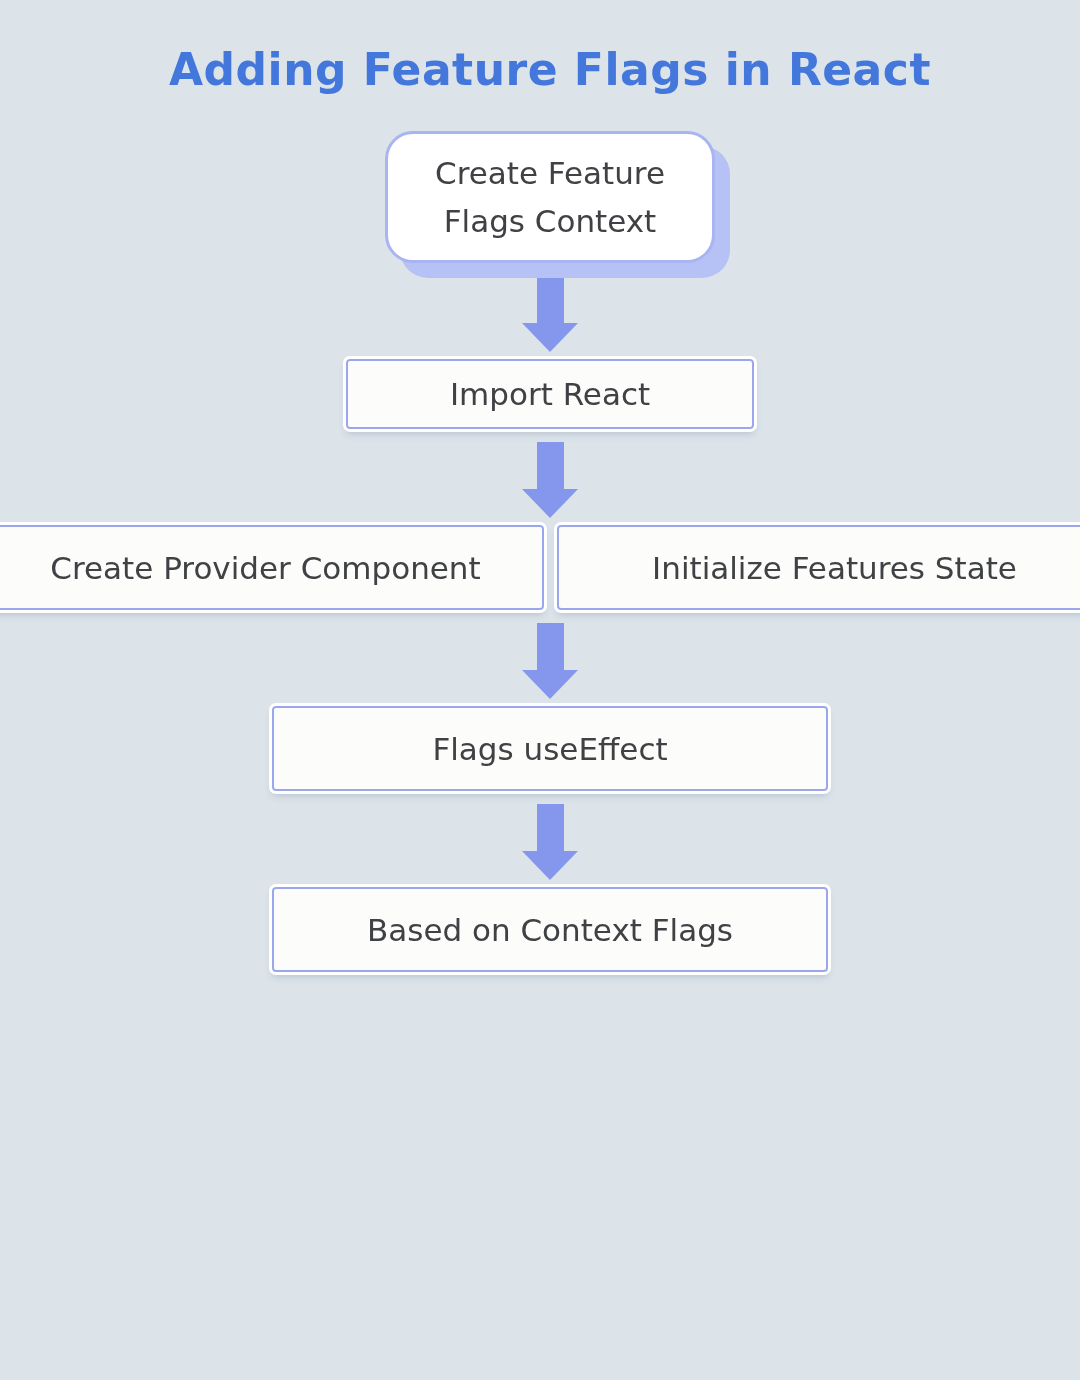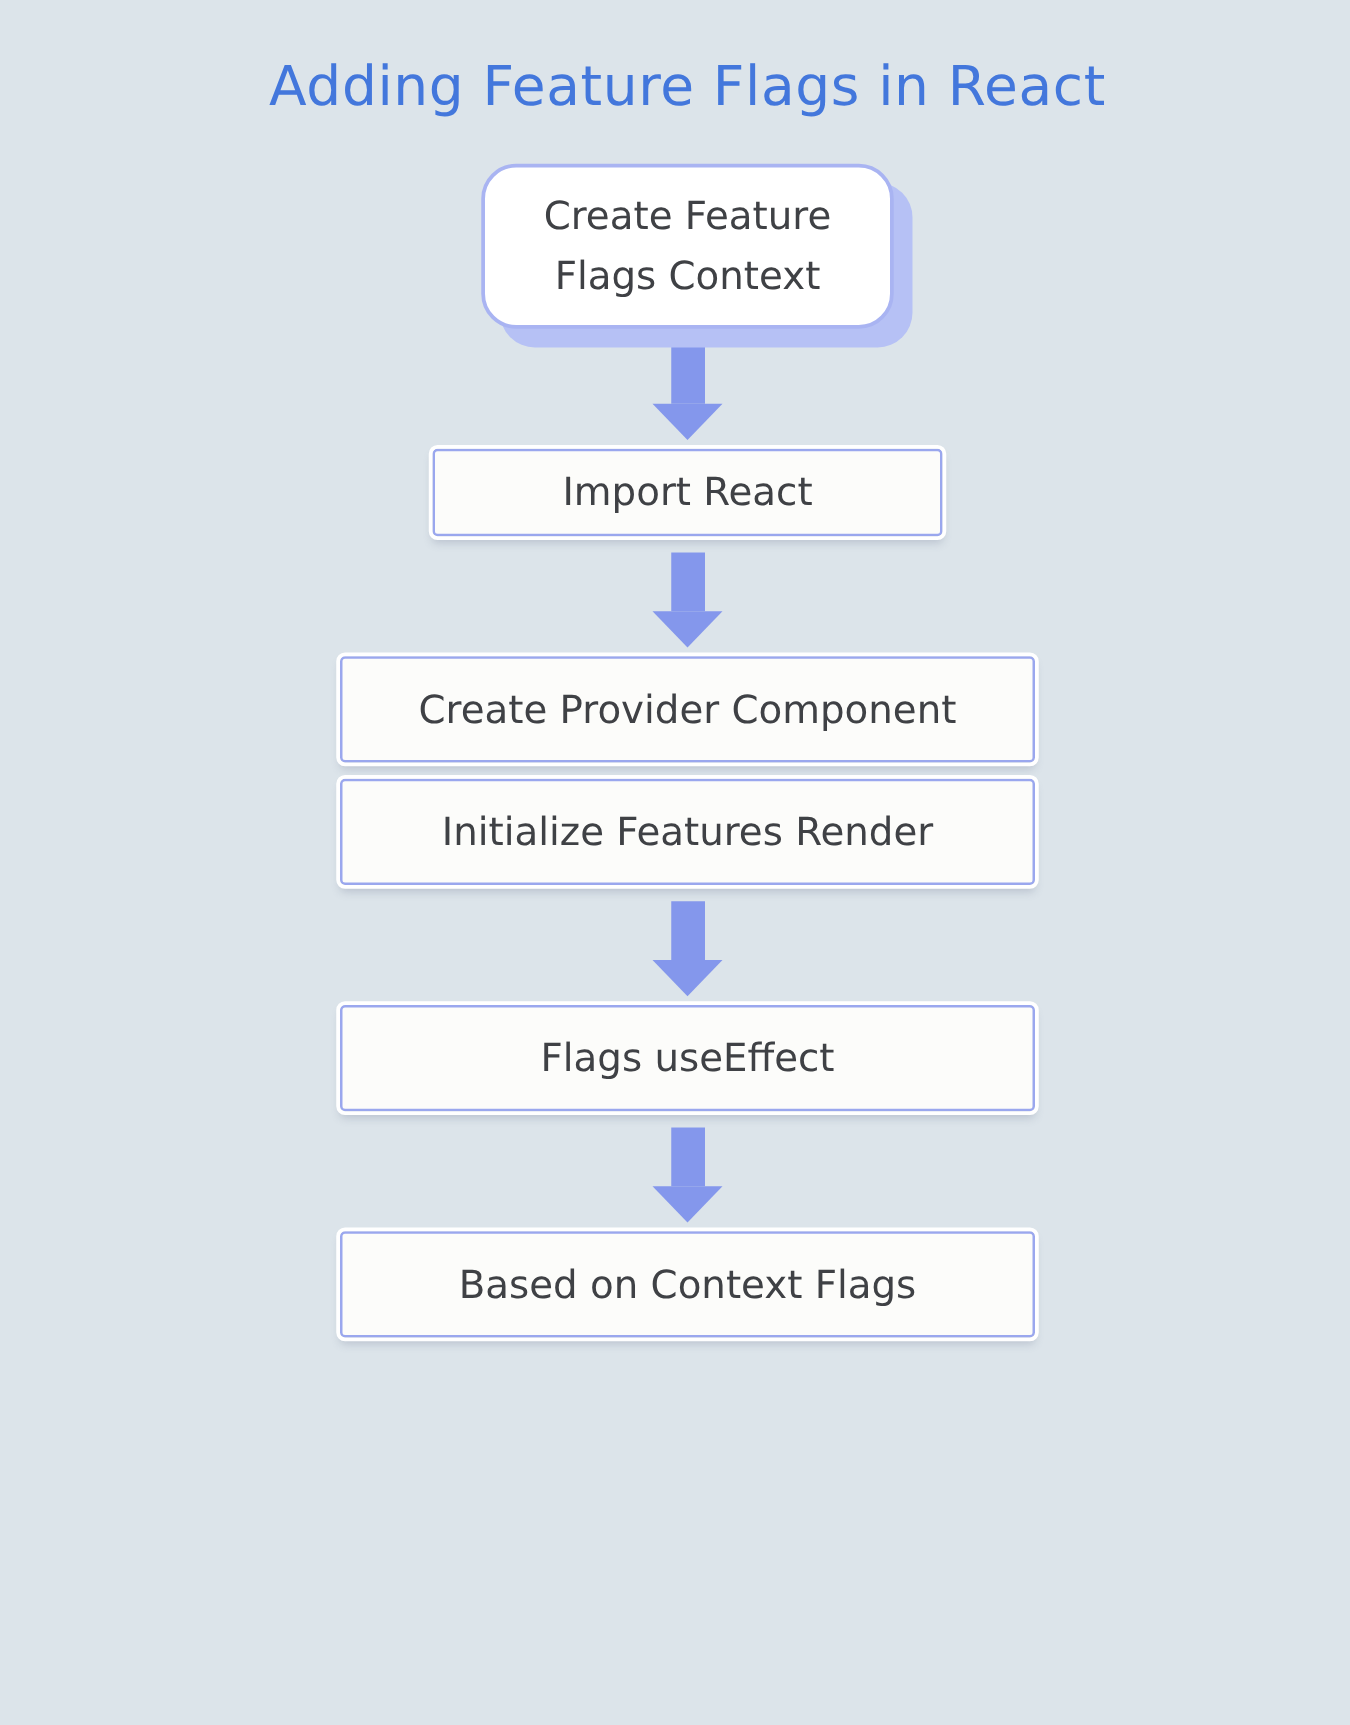--- a/index.html
+++ b/index.html
@@ -20,21 +20,21 @@
     overflow:hidden;
   }
   .canvas{
     width:1080px;height:1380px;
     display:flex;flex-direction:column;align-items:center;
     transform:translateX(10px);
   }
   .page-title{
     margin-top:44px;
     font-size:44px;
-    font-weight:normal;
+    font-weight:bold;
     letter-spacing:0.5px;
     color:var(--title);
     text-align:center;
   }
   .flow{
     display:flex;flex-direction:column;align-items:center;
     margin-top:36px;
   }
   .start-node{
     width:330px;
@@ -62,21 +62,21 @@
     width:27px;height:47px;
     background:var(--arrow);
   }
   .arrow-head{
     width:0;height:0;
     border-left:28px solid transparent;
     border-right:28px solid transparent;
     border-top:29px solid var(--arrow);
   }
   .step{
-    display:flex;flex-direction:column;align-items:flex-end;
+    display:flex;flex-direction:row;align-items:flex-end;
     gap:13px;
   }
   .step-box{
     width:556px;
     height:85px;
     background:var(--box-bg);
     border:2px solid var(--box-border);
     outline:3px solid #ffffff;
     border-radius:4px;
     box-shadow:0 5px 7px rgba(100,112,140,0.28);
@@ -118,21 +118,21 @@
     <div class="arrow">
       <div class="arrow-stem"></div>
       <div class="arrow-head"></div>
     </div>
 
     <div class="step">
       <div class="step-box">
         <span>Create Provider Component</span>
       </div>
       <div class="step-box">
-        <span>Initialize Features Render</span>
+        <span>Initialize Features State</span>
       </div>
     </div>
 
     <div class="arrow">
       <div class="arrow-stem"></div>
       <div class="arrow-head"></div>
     </div>
 
     <div class="step">
       <div class="step-box">

